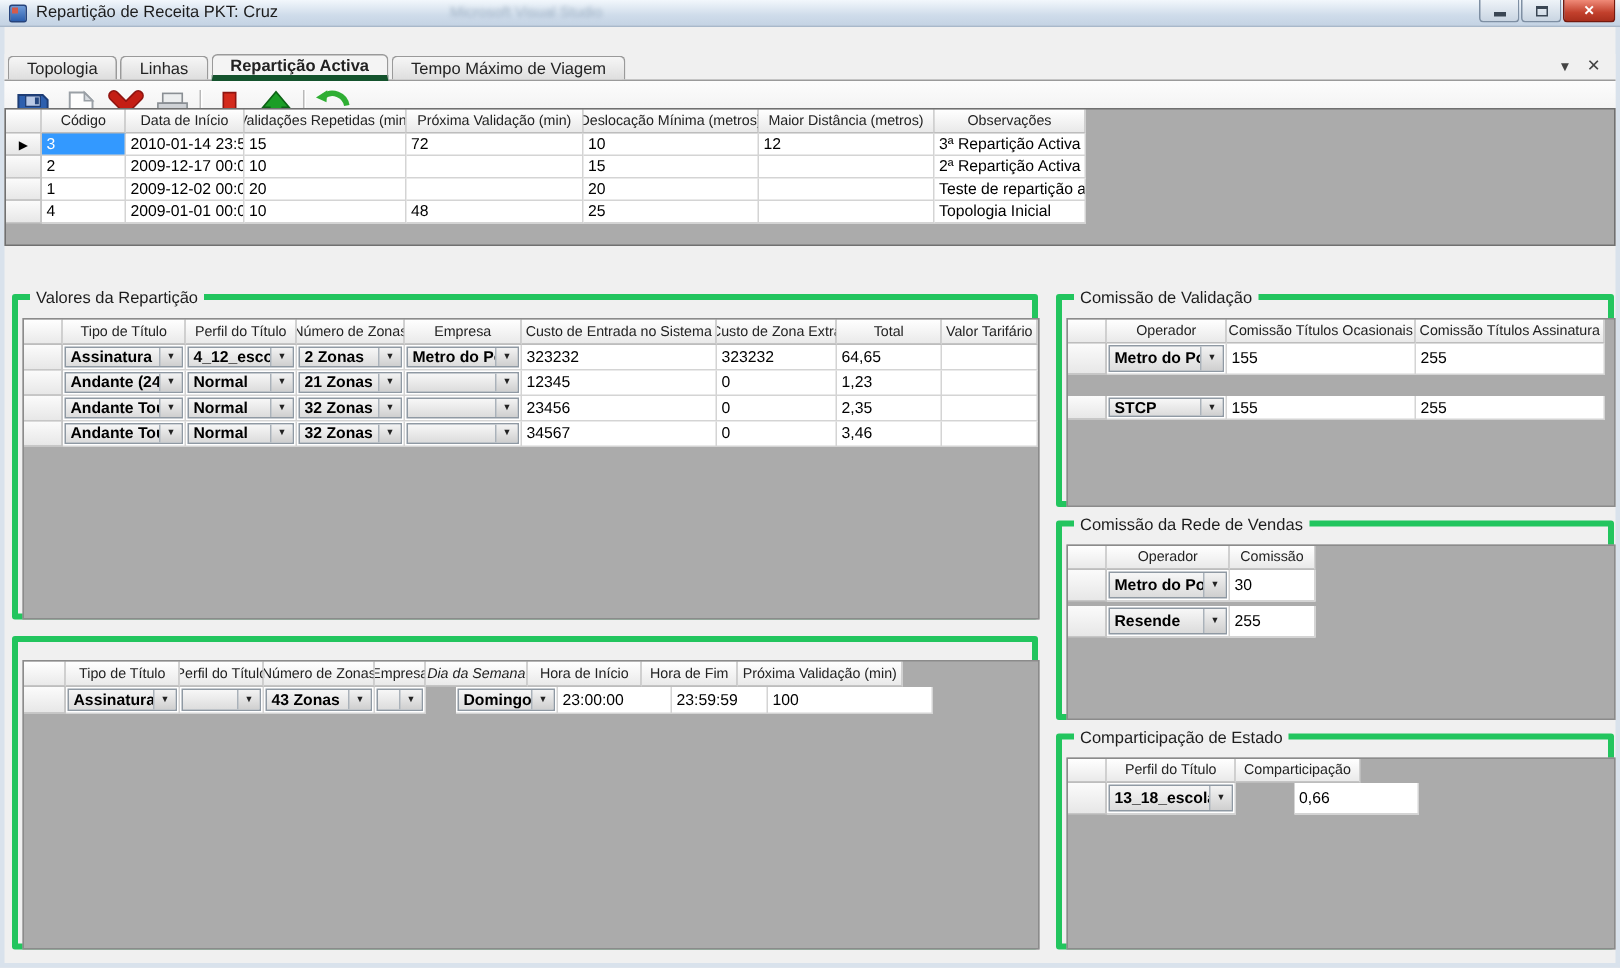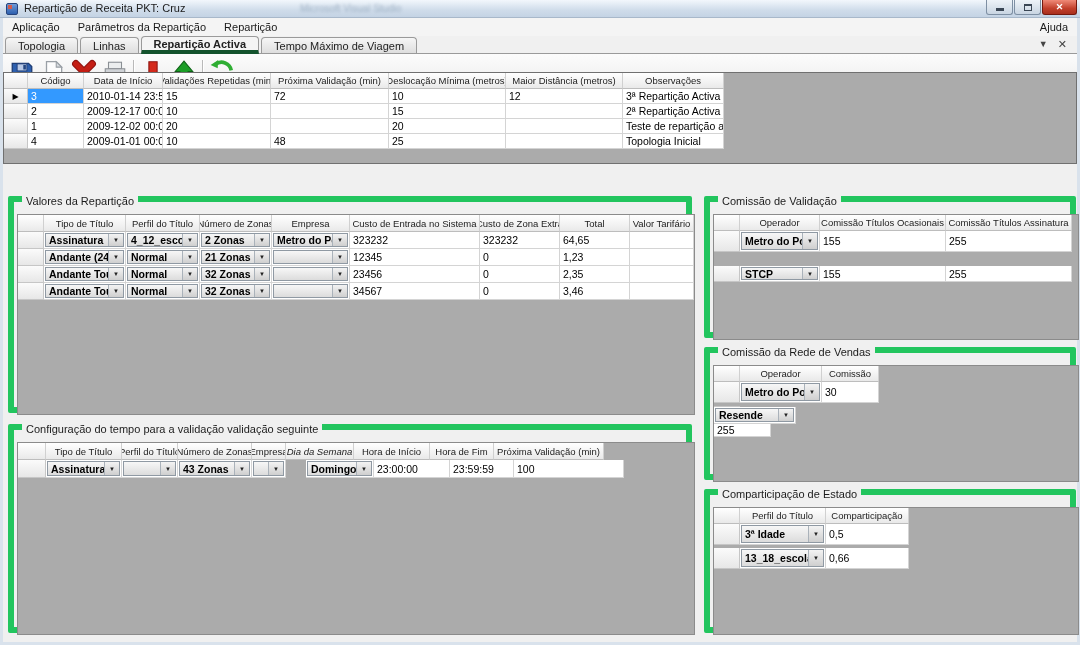--- a/index.html
+++ b/index.html
@@ -63,21 +63,21 @@
   .combo { flex:1; height:100%; display:flex; align-items:stretch; border:1px solid #8f99a3;
     background:linear-gradient(#f7f7f7,#dcdcdc); overflow:hidden;font-weight:bold; }
   .combo-text { flex:1; font-size:10.5px; color:#000; display:flex; align-items:center; padding-left:3px;
     overflow:hidden; white-space:nowrap; }
   .combo-btn { width:15px; flex:none; display:flex; align-items:center; justify-content:center; font-size:6px; color:#222;
     border-left:1px solid #aab2ba; background:linear-gradient(#f3f3f3,#cfcfcf); }
 
   #grid-main { left:0; top:54px; width:1074px; height:92px; border-color:#707070; }
 
   
-  .groupbox { position:absolute; border:6px solid #22c55e; border-radius:2px;text-align:right; }
+  .groupbox { position:absolute; border:4px solid #22c55e; border-radius:2px;text-align:right; }
   .gb-title { position:absolute; top:-7px; left:8px; background:#f0f0f0; padding:0 4px; font-size:11px; color:#1c1c1c; white-space:nowrap; }
   #gb-valores { left:5px; top:178px; width:684px; height:217px; }
   #gb-config { left:5px; top:406px; width:684px; height:209px; }
   #gb-cv { left:701px; top:178px; width:372px; height:142px; }
   #gb-rv { left:701px; top:329px; width:372px; height:133px; }
   #gb-ce { left:701px; top:471px; width:372px; height:144px; }
   .gb-grid { position:absolute; left:3px; top:12px; }
   #gb-valores .gb-grid { width:678px; height:201px; }
   #gb-config .gb-grid { width:678px; height:193px; }
   #gb-cv .gb-grid { width:366px; height:126px; }
@@ -101,26 +101,20 @@
           <span class="glyph-max"></span>
         </div>
       <div class="winbtn red">
           <span class="glyph-close">✕</span>
         </div>
     </div>
   </div>
 
   <div id="content">
 
-    <div id="menubar">
-      <span class="menu-item">Aplicação</span>
-      <span class="menu-item">Parâmetros da Repartição</span>
-      <span class="menu-item">Repartição</span>
-      <span class="menu-item" id="menu-help">Ajuda</span>
-    </div>
 
     <div id="tabstrip">
       <div class="tab">Topologia</div>
       <div class="tab">Linhas</div>
       <div class="tab active">Repartição Activa</div>
       <div class="tab">Tempo Máximo de Viagem</div>
       <div id="tab-right-controls">
         <span>▼</span>
         <span style="font-size:11px;">✕</span>
       </div>
@@ -366,21 +360,20 @@
             </div>
             <div class="dg-cell" style="width: 130px;">34567</div>
             <div class="dg-cell" style="width: 80px;">0</div>
             <div class="dg-cell" style="width: 70px;">3,46</div>
             <div class="dg-cell" style="width: 64px;"></div>
           </div>
         </div>
     </div>
 
     <div id="gb-config" class="groupbox">
-      <span class="gb-title">Configuração do tempo para a validação validação seguinte</span>
       <div class="gb-grid gridhost">
           <div class="dg-row" style="height: 17px;">
             <div class="dg-stub" style="width: 28px;"></div>
             <div class="dg-hcell" style="width: 76px;">Tipo de Título</div>
             <div class="dg-hcell" style="width: 56px;">Perfil do Título</div>
             <div class="dg-hcell" style="width: 74px;">Número de Zonas</div>
             <div class="dg-hcell" style="width: 34px;">Empresa</div>
             <div class="dg-hcell" style="width: 68px; font-style: italic;">Dia da Semana</div>
             <div class="dg-hcell" style="width: 76px;">Hora de Início</div>
             <div class="dg-hcell" style="width: 64px;">Hora de Fim</div>
@@ -470,21 +463,21 @@
           <div class="dg-row" style="height: 21px; margin-bottom: 3px;">
             <div class="dg-rowhdr" style="width: 26px;"></div>
             <div class="dg-cell combocell" style="width: 82px;">
               <div class="combo">
                 <span class="combo-text">Metro do Porto</span>
                 <span class="combo-btn">▼</span>
               </div>
             </div>
             <div class="dg-cell" style="width: 57px;">30</div>
           </div>
-          <div class="dg-row" style="height: 21px; margin-bottom: 3px; flex-direction: column;">
+          <div class="dg-row" style="height: 21px; margin-bottom: 3px;">
             <div class="dg-rowhdr" style="width: 26px;"></div>
             <div class="dg-cell combocell" style="width: 82px;">
               <div class="combo">
                 <span class="combo-text">Resende</span>
                 <span class="combo-btn">▼</span>
               </div>
             </div>
             <div class="dg-cell" style="width: 57px;">255</div>
           </div>
         </div>
@@ -495,33 +488,23 @@
       <div class="gb-grid gridhost">
           <div class="dg-row" style="height: 16px;">
             <div class="dg-stub" style="width: 26px;"></div>
             <div class="dg-hcell" style="width: 86px;">Perfil do Título</div>
             <div class="dg-hcell" style="width: 83px;">Comparticipação</div>
           </div>
           <div class="dg-row" style="height: 21px; margin-bottom: 3px;">
             <div class="dg-rowhdr" style="width: 26px;"></div>
             <div class="dg-cell combocell" style="width: 86px;">
               <div class="combo">
-                <span class="combo-text">3ª Idade</span>
-                <span class="combo-btn">▼</span>
-              </div>
-            </div>
-            <div class="dg-cell" style="width: 83px;">0,5</div>
-          </div>
-          <div class="dg-row" style="height: 21px; margin-bottom: 3px;">
-            <div class="dg-rowhdr" style="width: 26px;"></div>
-            <div class="dg-cell combocell" style="width: 86px;">
-              <div class="combo">
                 <span class="combo-text">13_18_escola.tp</span>
                 <span class="combo-btn">▼</span>
               </div>
             </div>
-            <div class="dg-cell" style="width: 83px;">0,66</div>
+            <div class="dg-cell" style="width: 83px; margin-left: 39px;">0,66</div>
           </div>
         </div>
     </div>
 
   </div>
 </div>
 
 </body></html>

